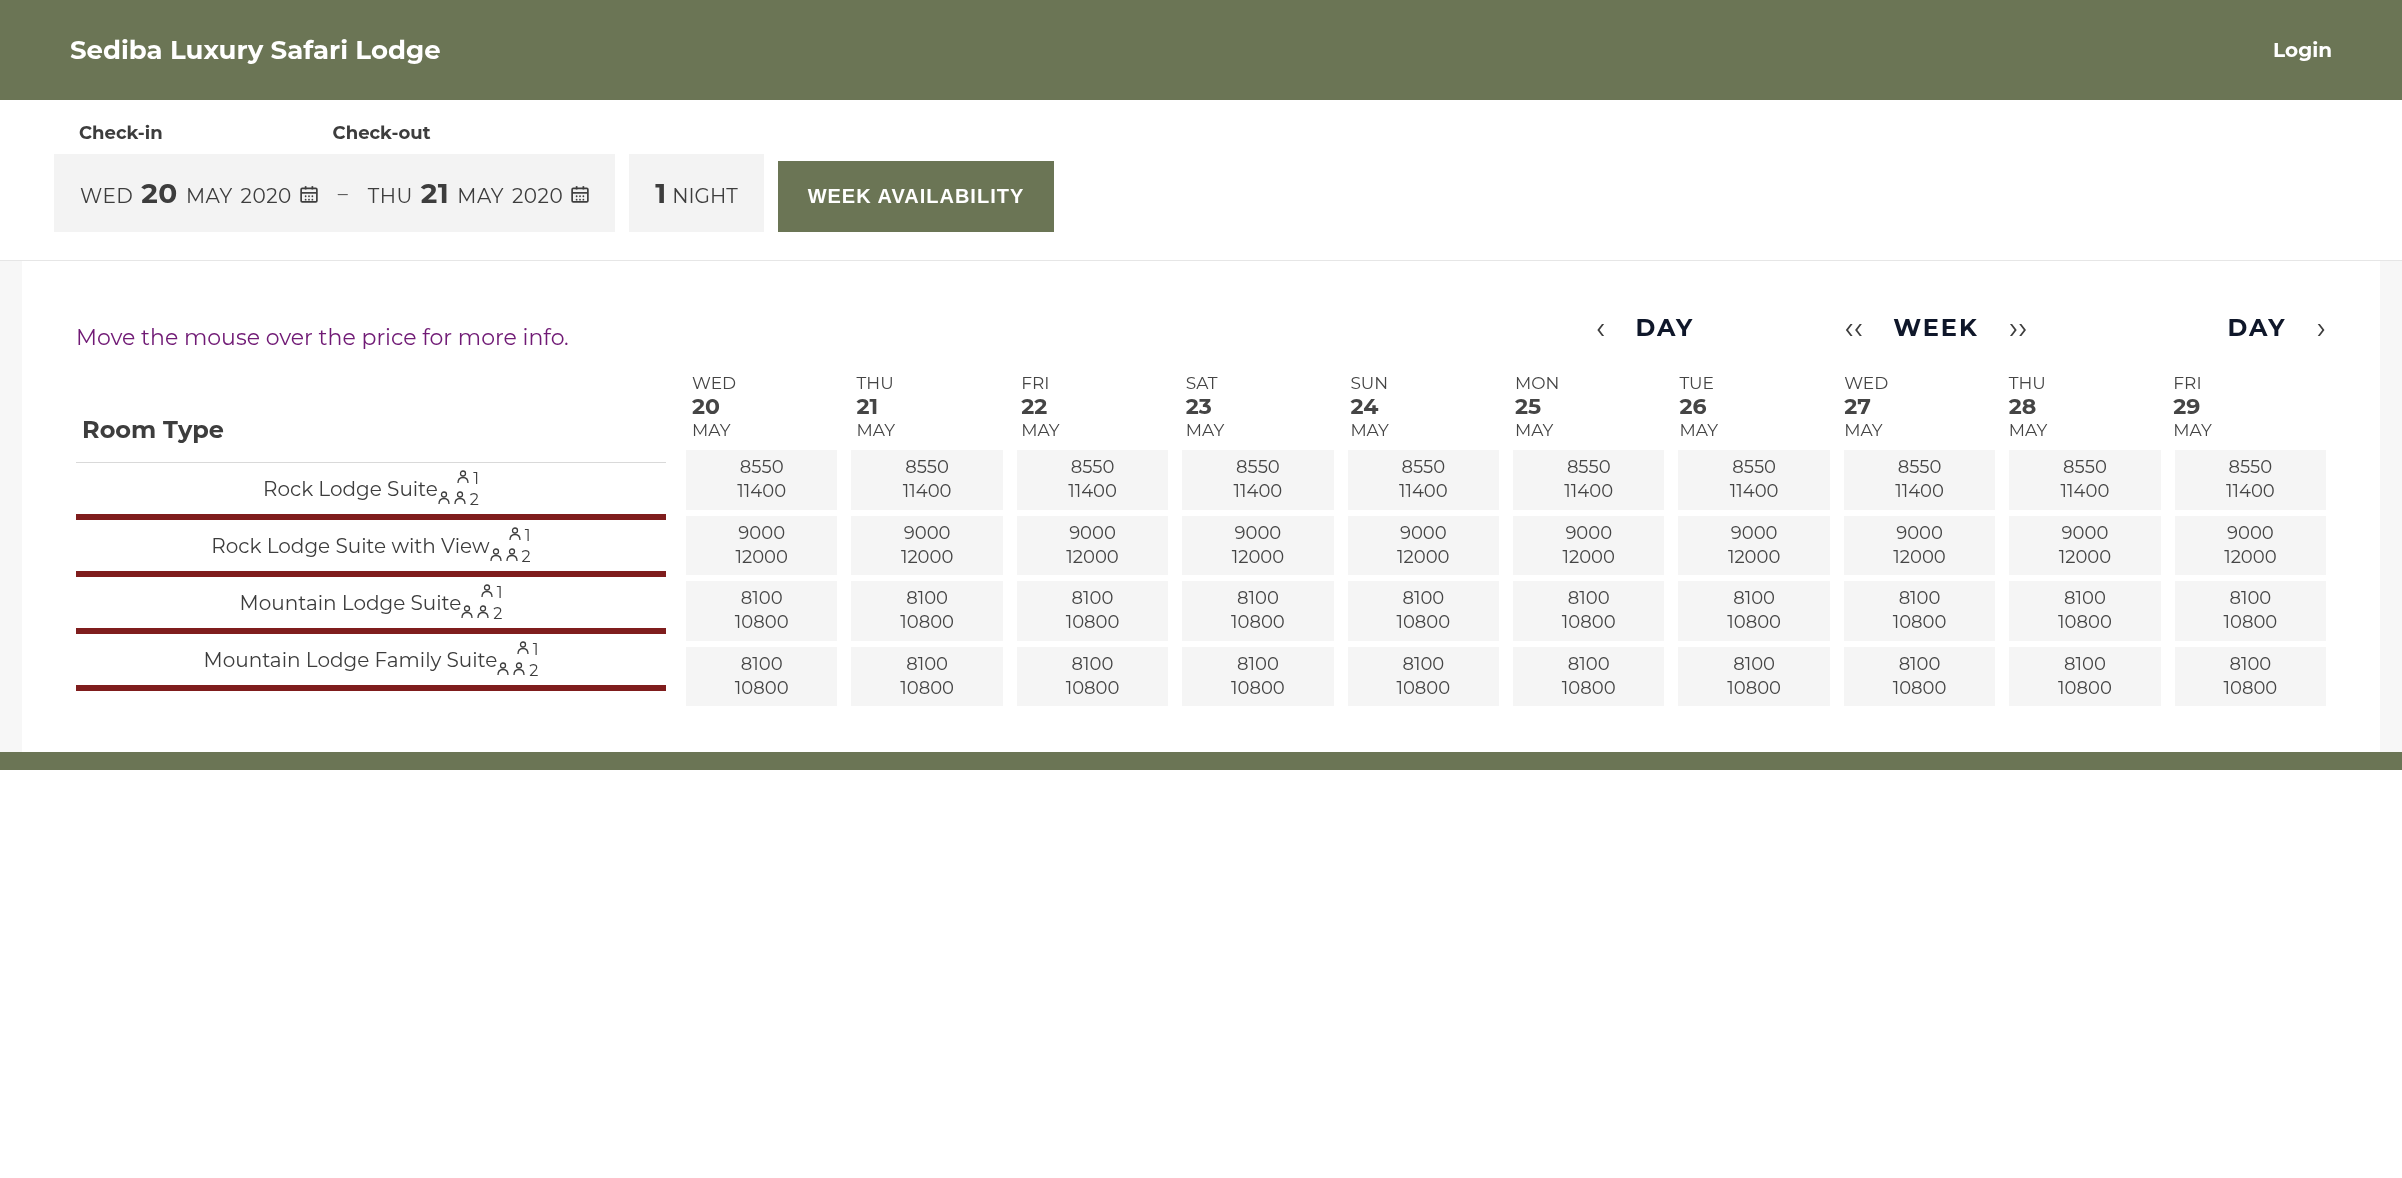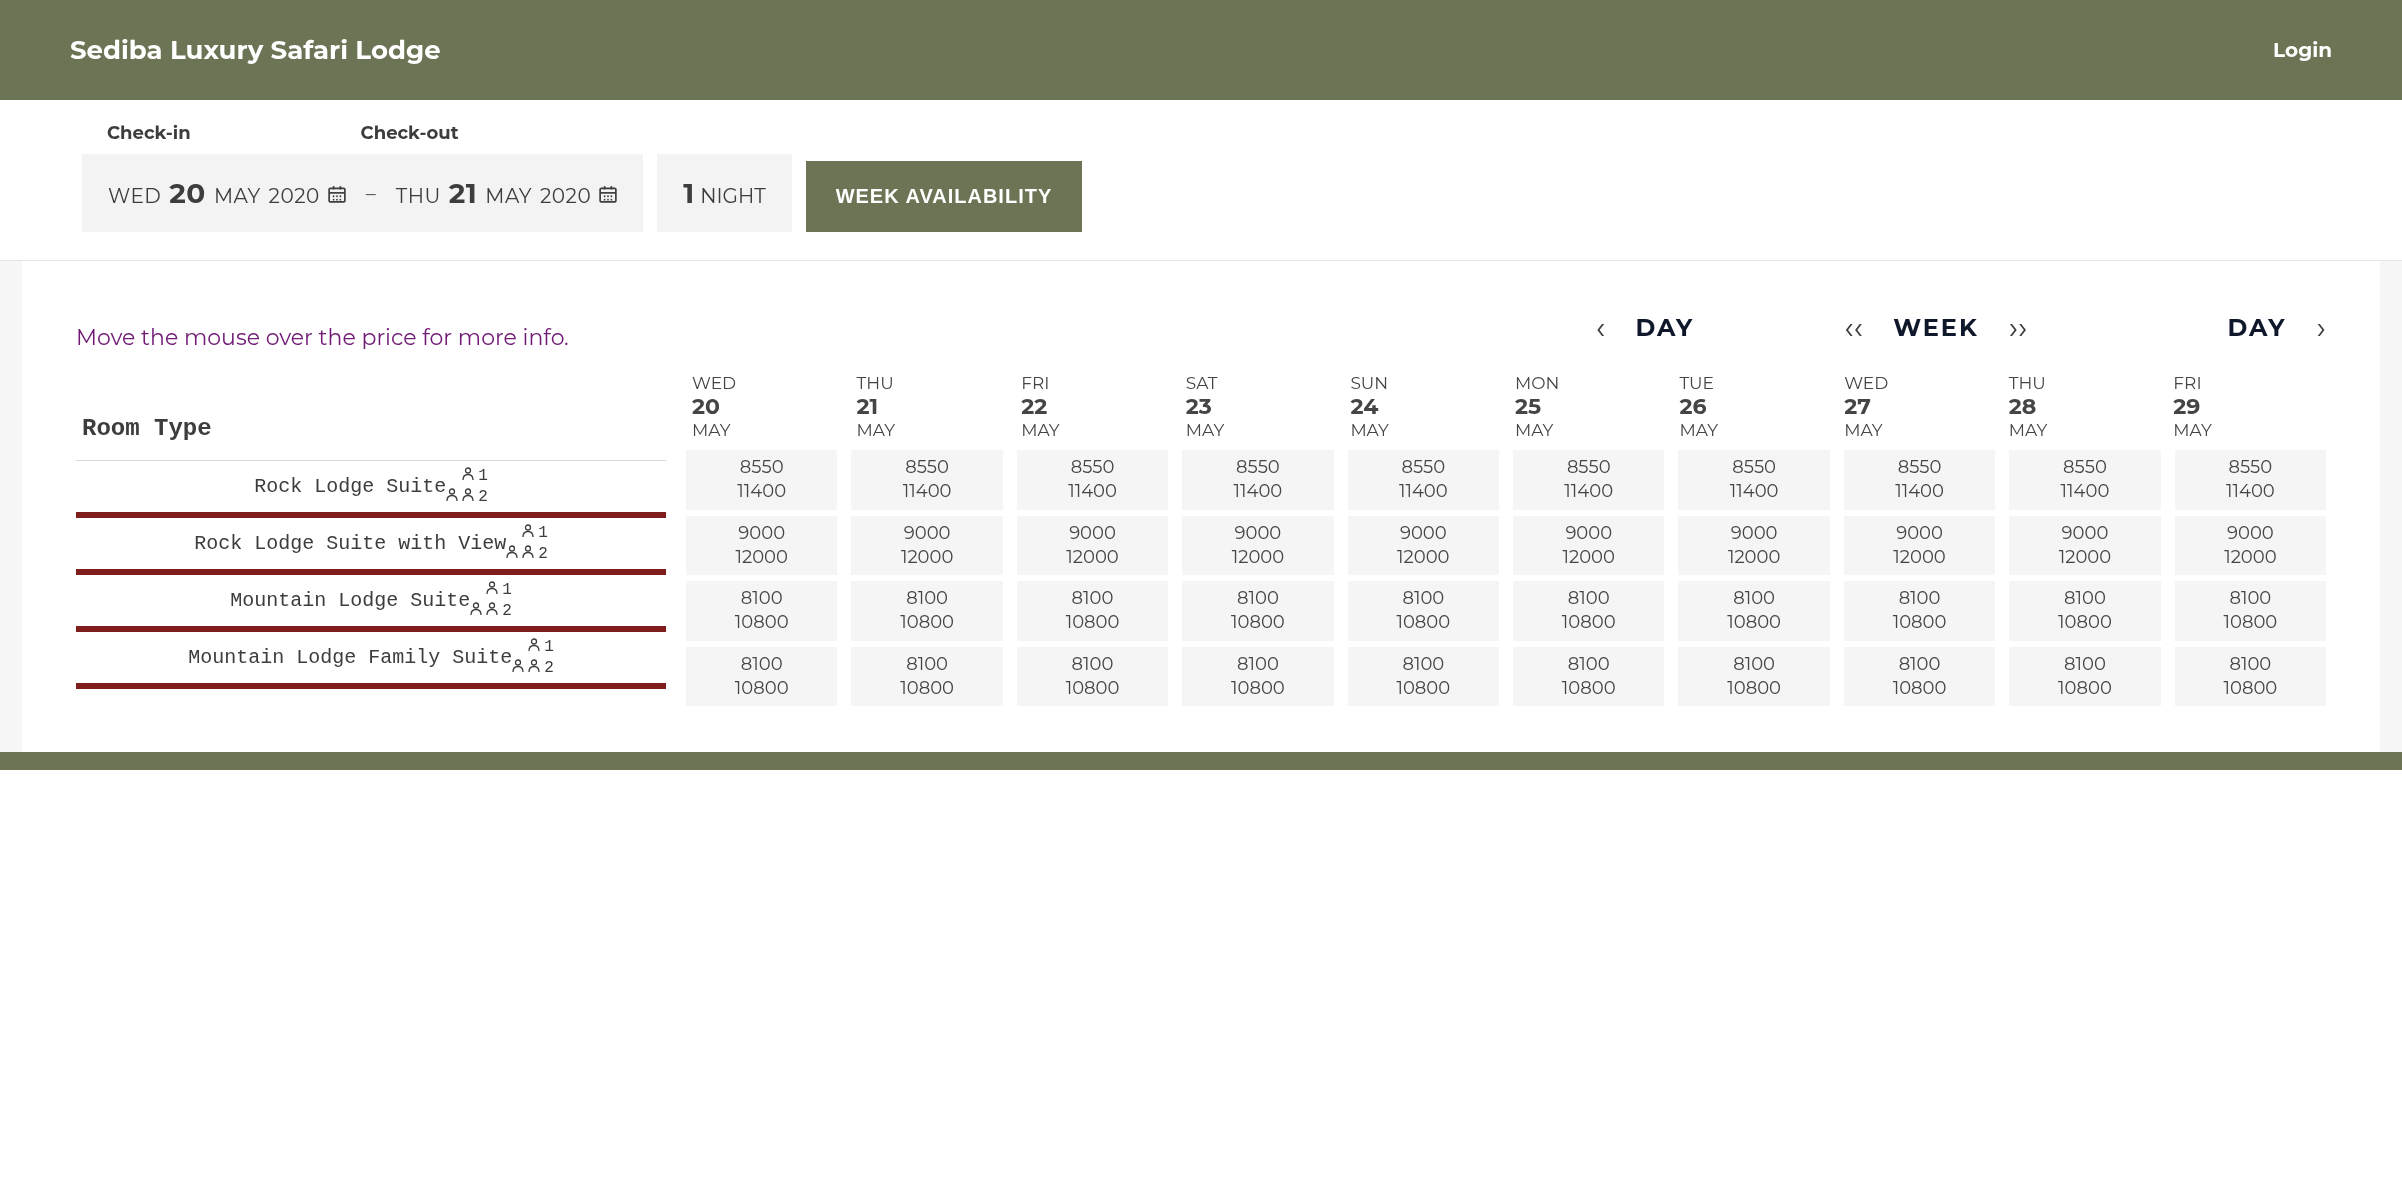--- a/index.html
+++ b/index.html
@@ -18,21 +18,21 @@
     padding: 18px 70px;
     height: 100px;
   }
   .topbar .title { font-size: 26px; font-weight: 700; }
   .topbar .login { font-size: 20px; font-weight: 700; cursor: pointer; }
 
   .search-row {
     display: flex;
     align-items: flex-end;
     gap: 14px;
-    padding: 22px 70px 28px 82px;
+    padding: 22px 70px 28px 54px;
     border-bottom: 1px solid #e6e6e6;
     background: #fff;
   }
   .date-block { display: flex; flex-direction: column; }
   .date-block .labels { display: flex; gap: 170px; padding-left: 25px; margin-bottom: 10px; }
   .date-block .labels span { font-size: 18px; font-weight: 700; color: #3d3d3d; }
   .date-picker {
     background: #f3f3f3;
     padding: 22px 26px;
     display: flex;
@@ -114,21 +114,21 @@
   }
   .nav-spacer-small { width: 30px; }
   .nav-spacer-large { width: 150px; }
   .nav-spacer-xl { width: 200px; }
 
   .grid {
     display: flex;
     gap: 20px;
     align-items: flex-start;
   }
-  .left-col { flex: 0 0 590px; font-family: Liberation Mono, monospace; }
+  .left-col { flex: 0 0 590px; }
   .right-col { flex: 1; }
 
   .room-header {
     font-size: 24px;
     font-weight: 700;
     color: #3d3d3d;
     padding: 22px 6px 18px 6px;
     border-bottom: 1px solid #d9d9d9;
     margin-top: 20px;
   }

